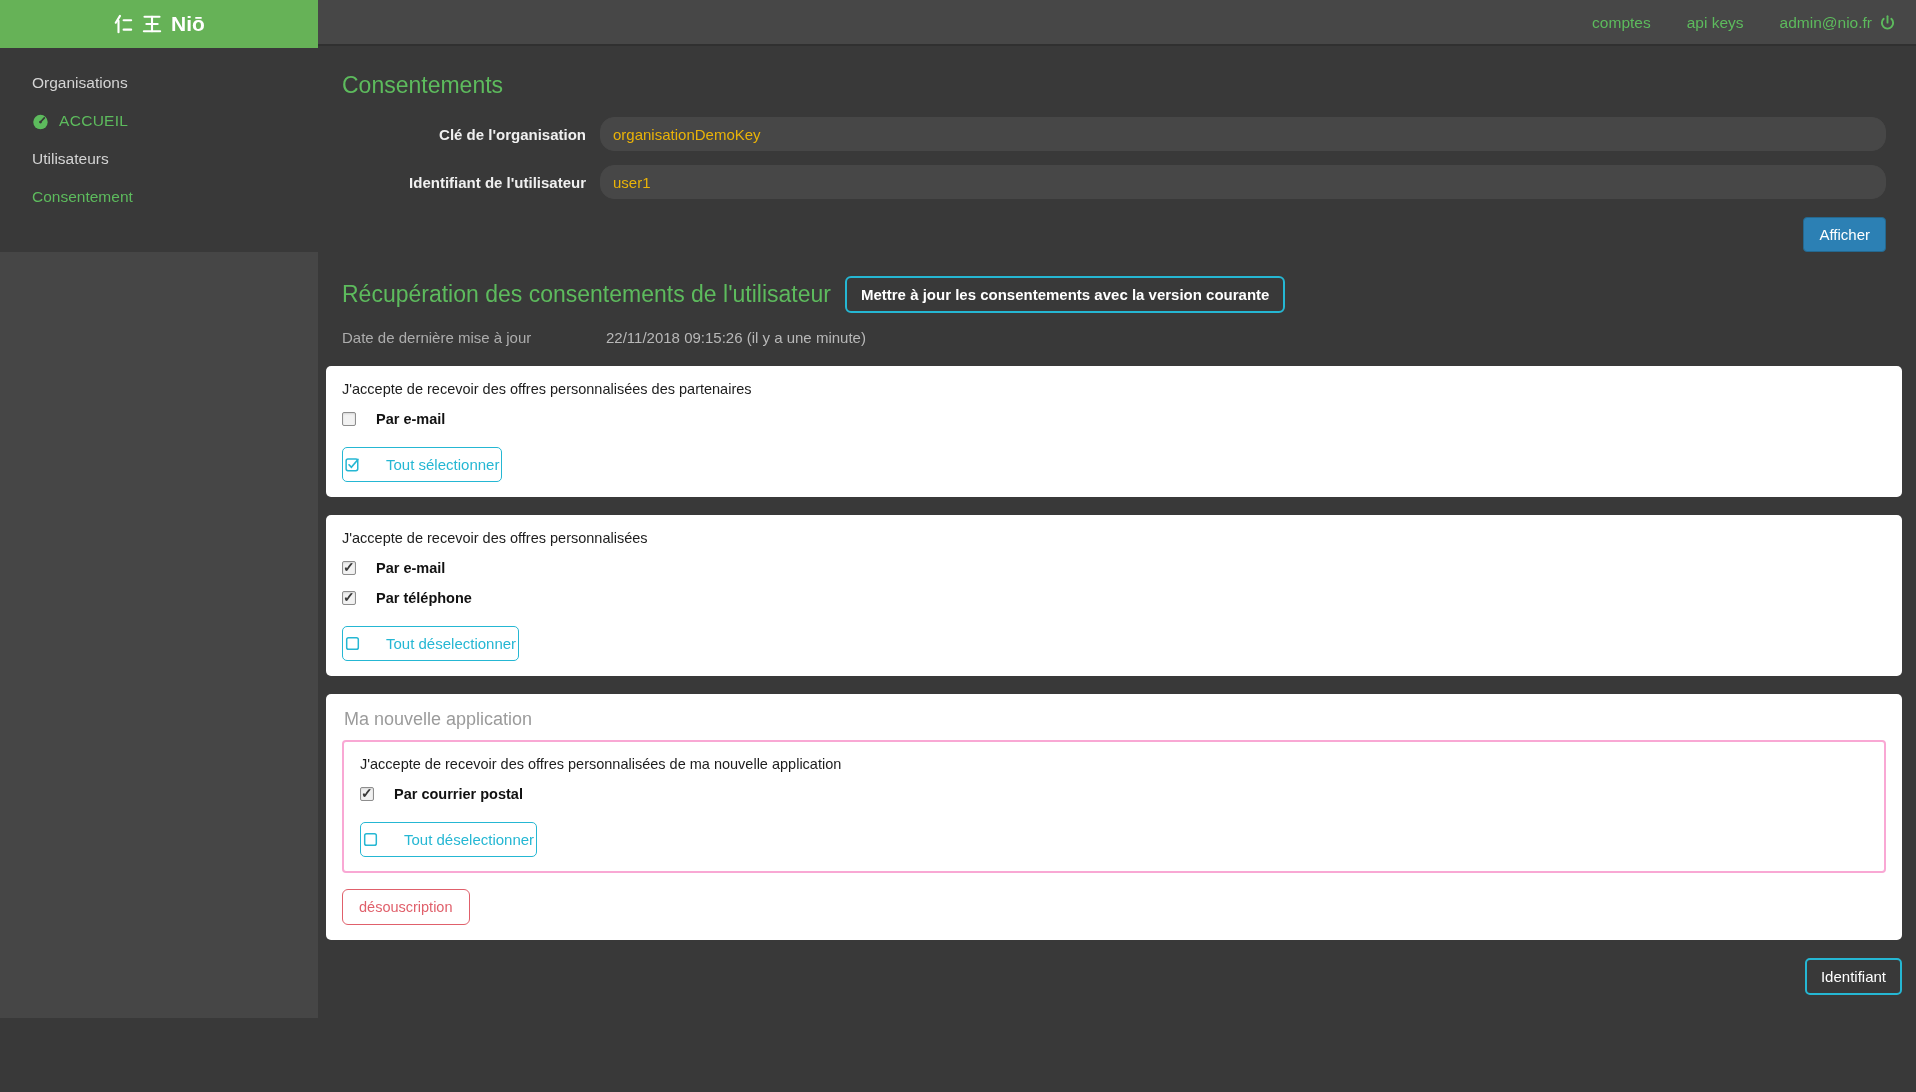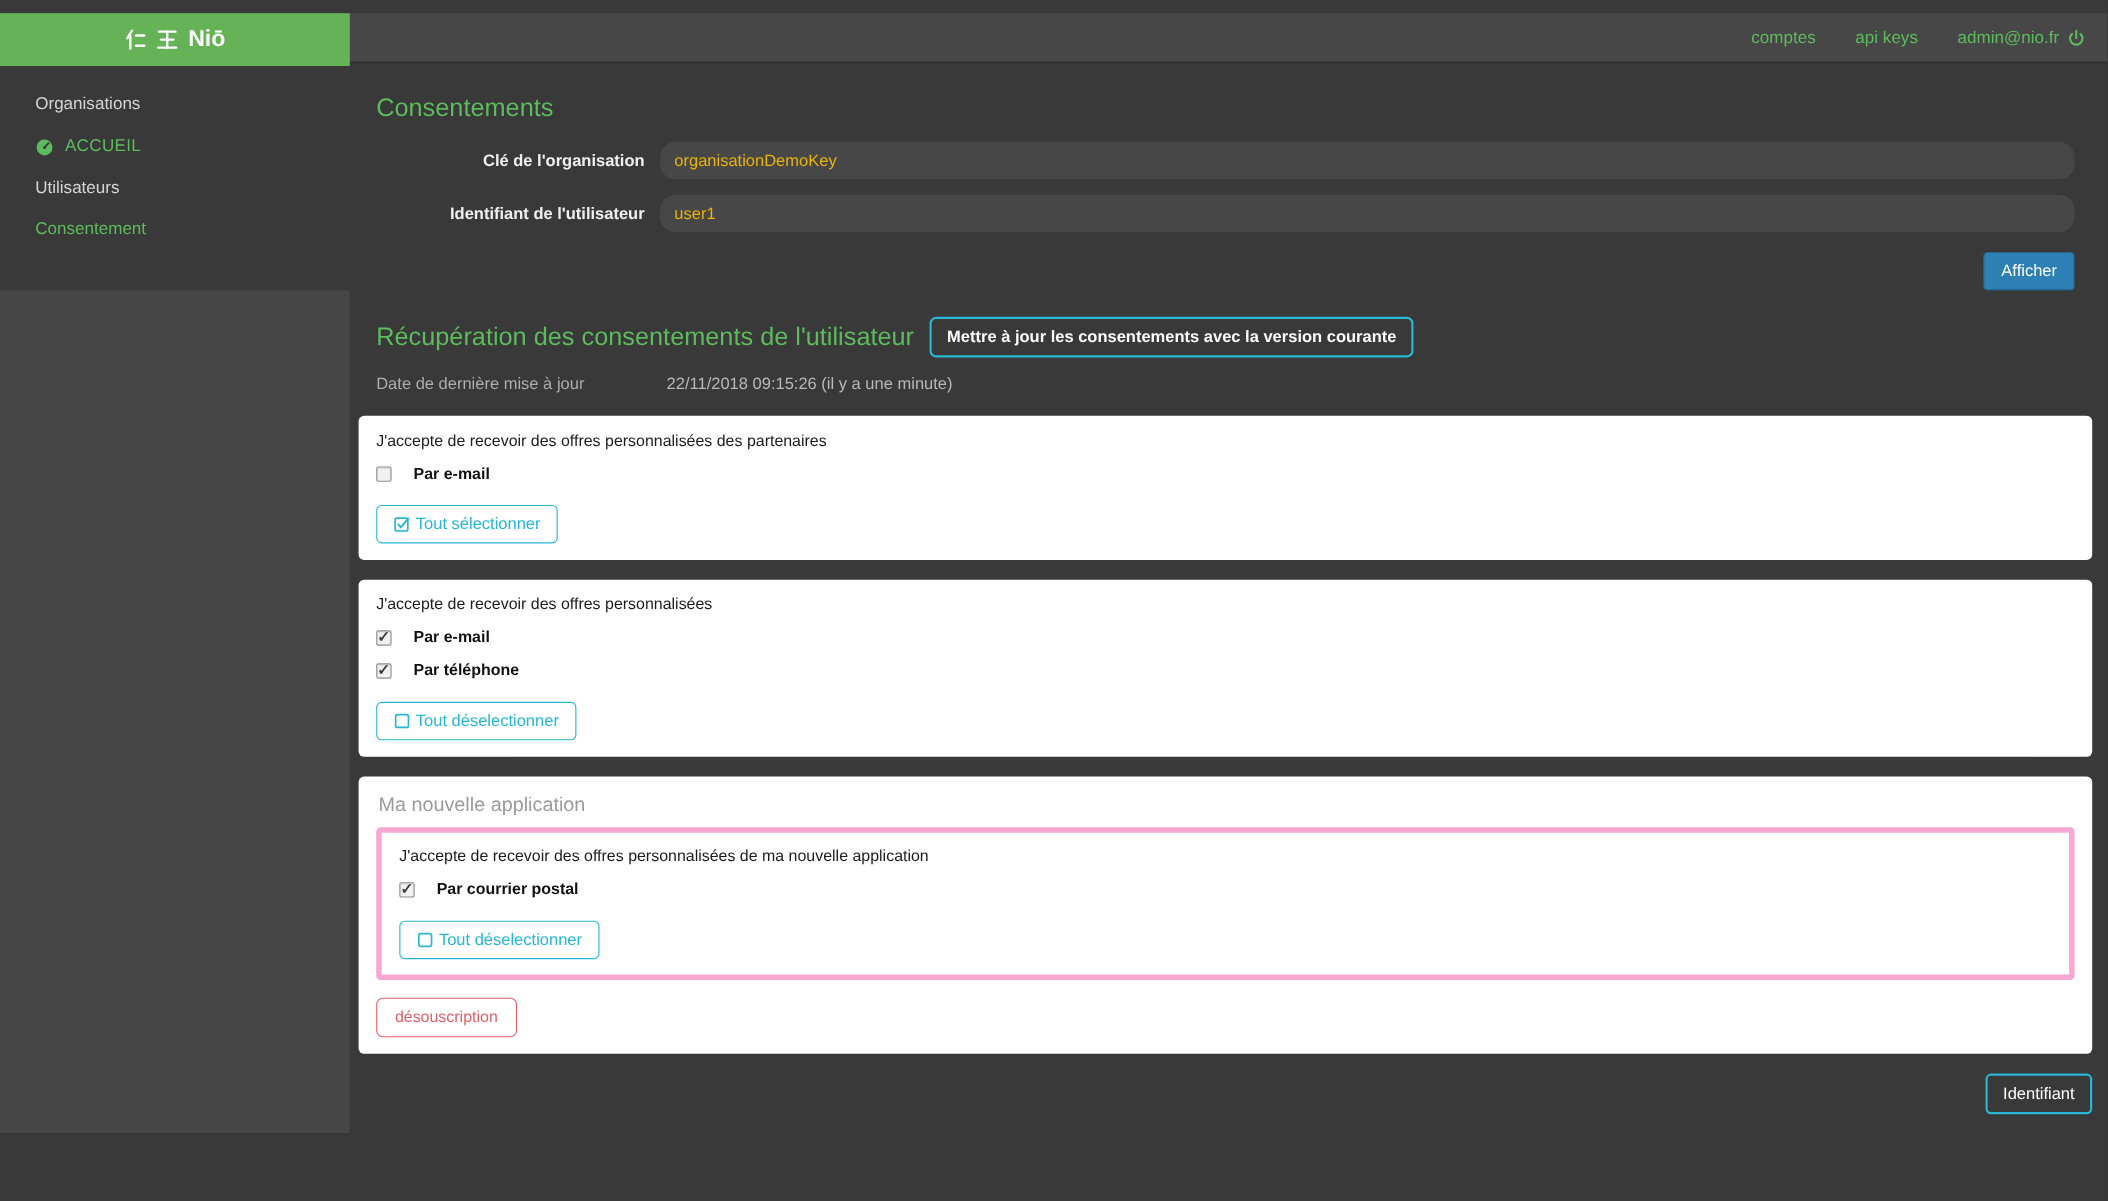--- a/index.html
+++ b/index.html
@@ -1,18 +1,18 @@
 <!DOCTYPE html>
 <html style="--green-brand: #66b257; --green: #5dbb5d; --cyan: #25b7d3; --blue: #2c80b4; --red: #e0606b;"><head>
 <meta charset="utf-8">
 <style>
   * { box-sizing: border-box; margin: 0; padding: 0; }
   html,body { width:1916px; height:1092px; overflow:hidden;
     font-family:"Liberation Sans", sans-serif; background:#393939; }
-  .app { position:relative; width:1916px; height:1018px;margin-top:12px; }
+  .app { position:relative; width:1916px; height:1018px; }
 
   
   .topbar { position:absolute; top:0; left:0; right:0; height:46px;
     background:#474747; border-bottom:2px solid #303030; z-index:5; }
   .brand { position:absolute; left:0; top:0; width:318px; height:48px;
     background:var(--green-brand); color:#fff; display:flex; align-items:center;
     justify-content:center; gap:9px; font-size:21px; font-weight:bold; }
   .brand svg { display:block; }
   .topnav { position:absolute; right:20px; top:0; height:46px;
     display:flex; align-items:center; gap:36px; }
@@ -56,27 +56,27 @@
   .cards { margin-top:20px; }
   .card { background:#fff; border-radius:5px; margin:0 0 18px -16px; padding:15px 16px; }
   .statement { font-size:14.5px; color:#1c1c1c; }
   .opt-row { display:flex; align-items:center; margin-top:14px; }
   .cb { width:14px; height:14px; border:1px solid #8d8d8d; border-radius:2px;
     background:#f2f2f2; box-shadow:inset 0 1px 2px rgba(0,0,0,.12);
     margin-right:20px; position:relative; cursor:pointer; }
   .cb.checked::after { content:"\2713"; position:absolute; left:0px; top:-3px;
     font-size:14px; font-weight:bold; color:#3a3a3a; }
   .opt-label { font-weight:bold; font-size:14.5px; color:#111; cursor:pointer; }
-  .btn-toggle { display:inline-flex; align-items:center; gap:5px; margin-top:20px;
+  .btn-toggle { display:inline-flex; align-items:center; gap:26px; margin-top:20px;
     background:#fff; color:var(--cyan); border:1.5px solid var(--cyan);
-    border-radius:5px; font-size:15px; padding:8px 15px; }
+    border-radius:5px; font-size:15px; padding:8px 2px; }
   .btn-toggle svg { display:block; }
 
   .app-title { color:#9b9b9b; font-size:18px; margin:0 0 10px 2px; }
-  .inner-box { border:5px solid #f9a8d4; border-radius:4px; padding:14px 16px; }
+  .inner-box { border:2px solid #f9a8d4; border-radius:4px; padding:14px 16px; }
   .btn-unsub { margin-top:16px; background:#fff; color:var(--red);
     border:1px solid var(--red); border-radius:6px; font-size:14.5px; padding:9px 16px; }
 
   .save-row { display:flex; justify-content:flex-end; margin:18px 0 0; }
   .btn-save { background:transparent; color:#fff; border:2px solid var(--cyan);
     border-radius:5px; font-size:15px; padding:8px 14px; }
 </style>
 </head>
 <body>
 

